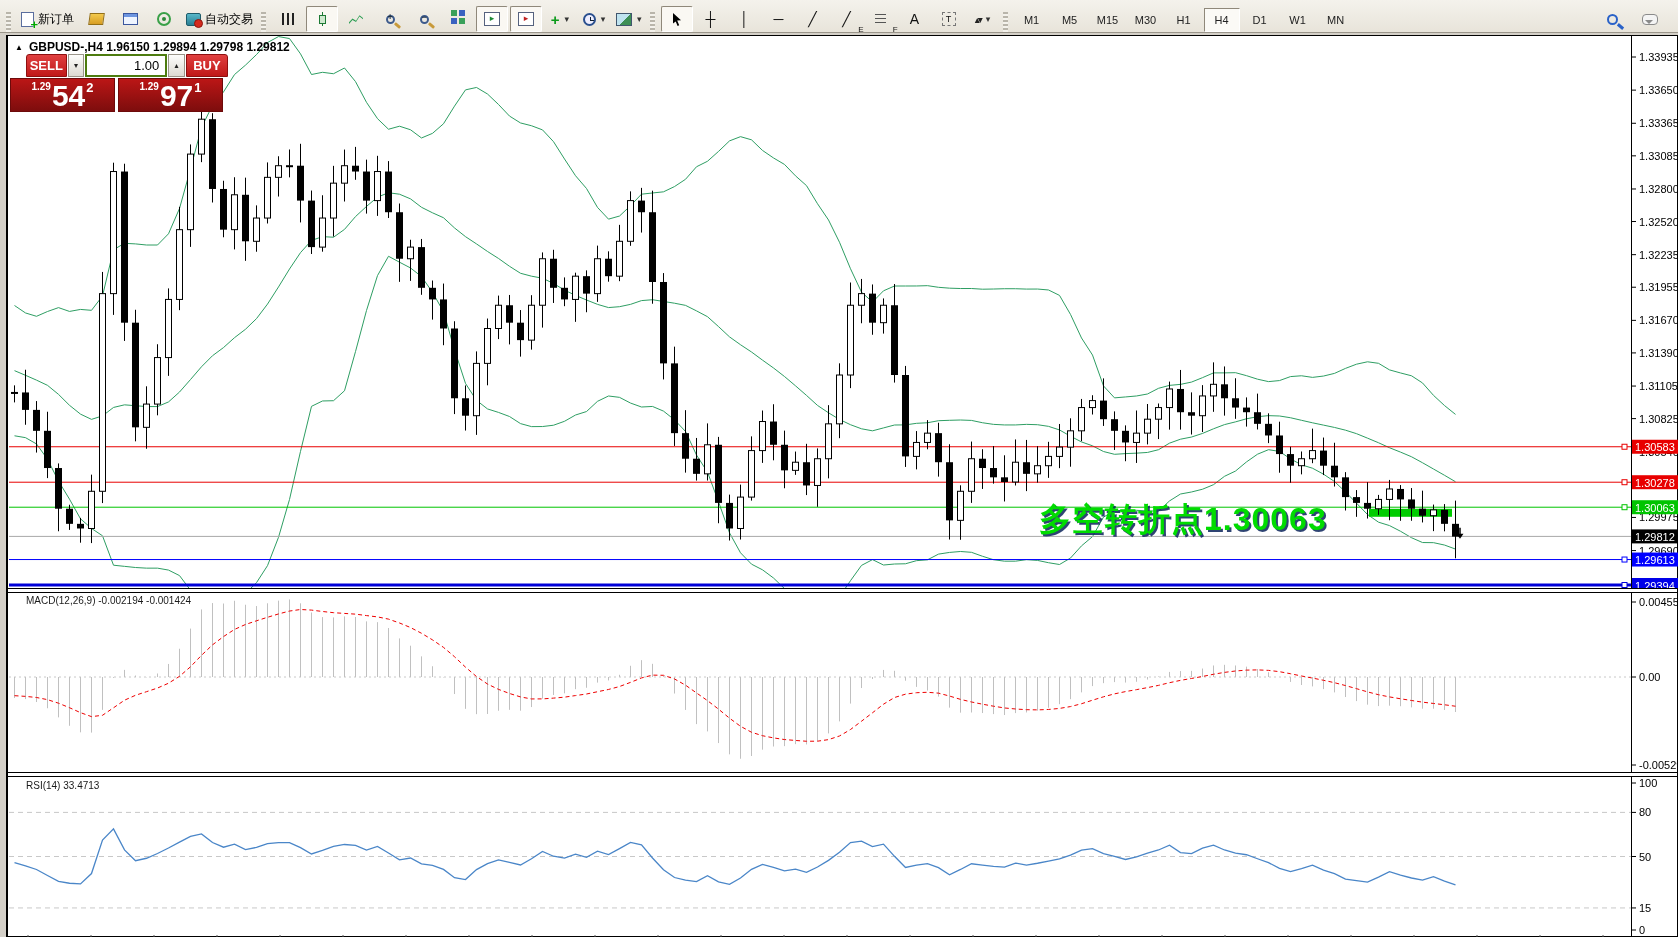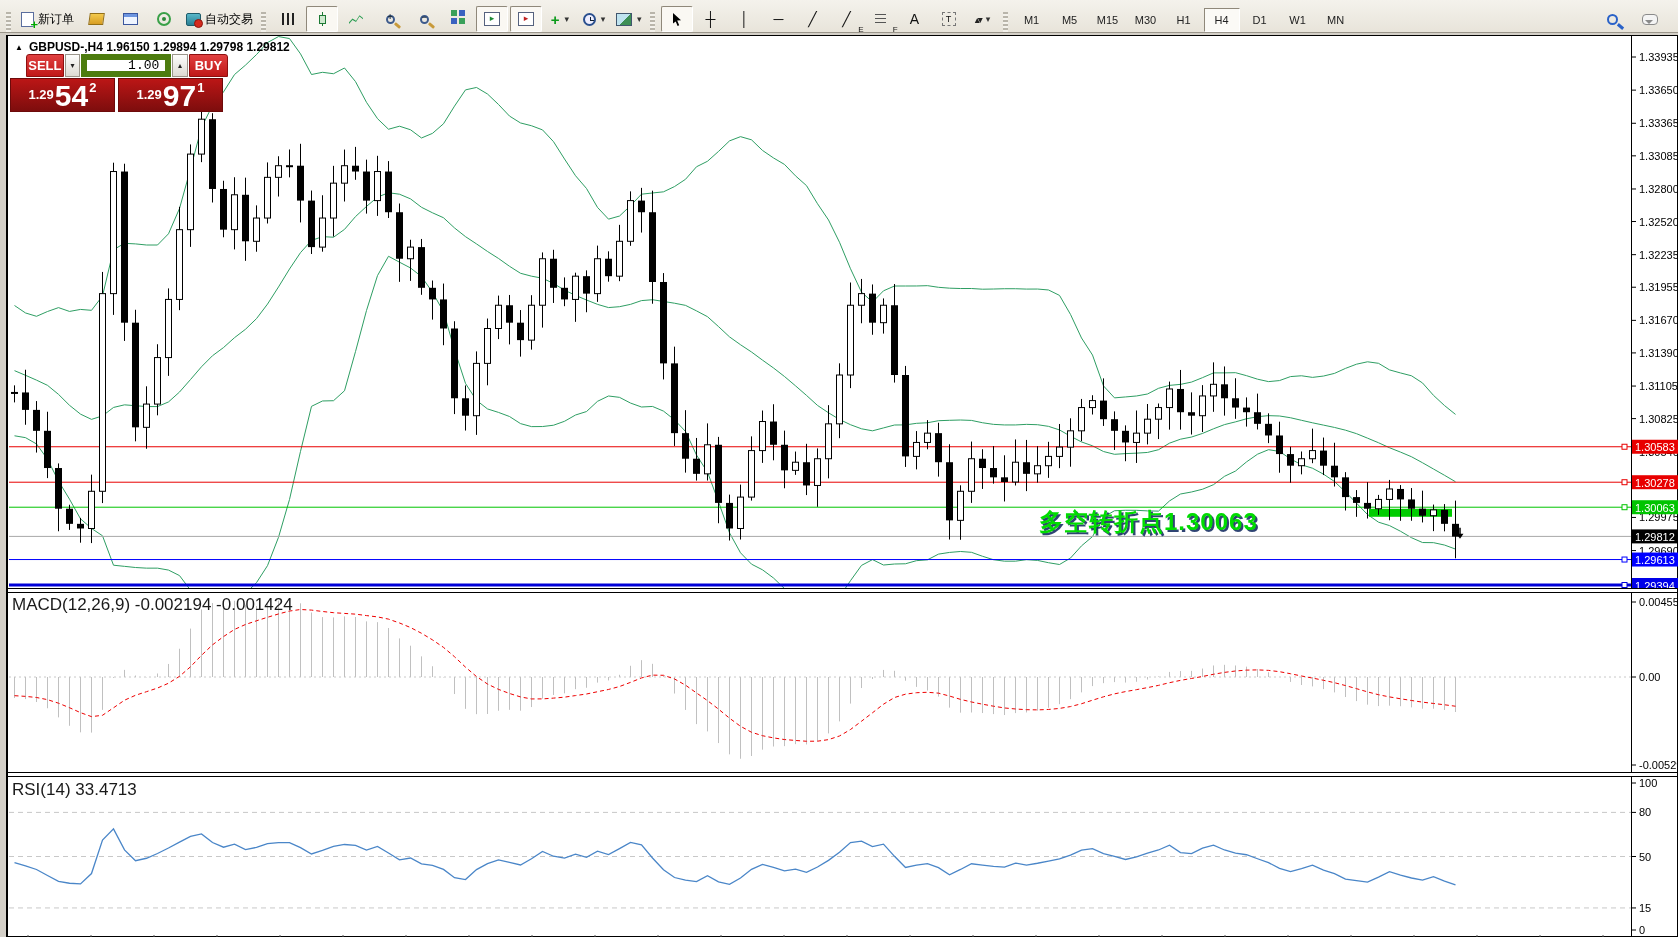--- a/index.html
+++ b/index.html
@@ -56,36 +56,36 @@
   .chartwin{position:absolute;top:35px;left:6px;right:0;bottom:0;background:#fff;border:1px solid #000;border-left:2px solid #000;}
   .pane-svg{position:absolute;left:0;display:block;}
   #svg-main{top:0;height:552px;}
   .pane-sep{position:absolute;left:0;right:0;height:3px;background:#fff;border-top:1px solid #000;border-bottom:1px solid #000;box-sizing:content-box;}
   #sep1{top:552px;} #sep2{top:736px;}
   #svg-macd{top:557px;height:181px;}
   #svg-rsi{top:741px;height:162px;}
   svg text{font-family:"Liberation Sans",sans-serif;}
   .chart-title{position:absolute;left:7px;top:4px;font-size:12px;font-weight:bold;color:#000;display:flex;gap:6px;align-items:center;}
   .chart-title .tri{font-size:8px;}
-  .pane-label{position:absolute;left:4px;font-size:17px;color:#1a1a1a;text-align:center;}
+  .pane-label{position:absolute;left:18px;font-size:10px;color:#1a1a1a;text-align:center;}
   #macd-label{top:559px;} #rsi-label{top:744px;}
-  .annotation{position:absolute;left:1031px;top:462px;font-size:24px;font-weight:bold;color:#00dc00;
-    text-shadow:2px 2px 0 rgba(10,35,90,.85);white-space:nowrap;letter-spacing:1px;margin-top:8px;}
+  .annotation{position:absolute;left:1031px;top:462px;font-size:32px;font-weight:bold;color:#00dc00;
+    text-shadow:2px 2px 0 rgba(10,35,90,.85);white-space:nowrap;letter-spacing:1px;}
   
   .tp{position:absolute;left:2px;top:18px;width:218px;}
   .tp-row1{display:flex;gap:1px;height:23px;}
   .btn-sell,.btn-buy{background:linear-gradient(#e04040,#c01818);color:#fff;font-size:13px;font-weight:bold;
     border:1px solid #8e0f0f;display:flex;align-items:center;justify-content:center;}
   .btn-sell{width:50px;border-radius:3px 0 0 0;margin-left:16px;} .btn-buy{width:52px;border-radius:0 3px 0 0;}
   .spin{width:19px;background:linear-gradient(#fdfdfc,#dddad2);border:1px solid #9a958a;display:flex;align-items:center;justify-content:center;font-size:8px;color:#222;}
-  .vol{width:66px;border:6px solid #4d7c0f;font-size:13px;text-align:right;padding:0 6px;font-family:Liberation Mono, monospace;}
+  .vol{width:66px;border:2px solid #4d7c0f;font-size:13px;text-align:right;padding:0 6px;font-family:Liberation Sans, sans-serif;}
   .tp-row2{display:flex;gap:3px;margin-top:1px;}
   .bigprice{width:105px;height:34px;background:linear-gradient(#bb1616,#7d0d0d);border:1px solid #6d0a0a;color:#fff;
     display:flex;align-items:flex-end;justify-content:center;padding-bottom:1px;box-sizing:border-box;}
-  .bigprice .sm{font-size:13px;font-weight:bold;margin-bottom:8px;}
+  .bigprice .sm{font-size:10px;font-weight:bold;margin-bottom:18px;}
   .bigprice .big{font-size:30px;font-weight:bold;line-height:28px;margin:0 1px;}
   .bigprice .sup{font-size:13px;font-weight:bold;align-self:flex-start;margin-top:1px;}
 </style>
 </head>
 <body>
 
 <div class="toolbar">
   <div class="grip"></div>
 
   <div class="tbtn">

